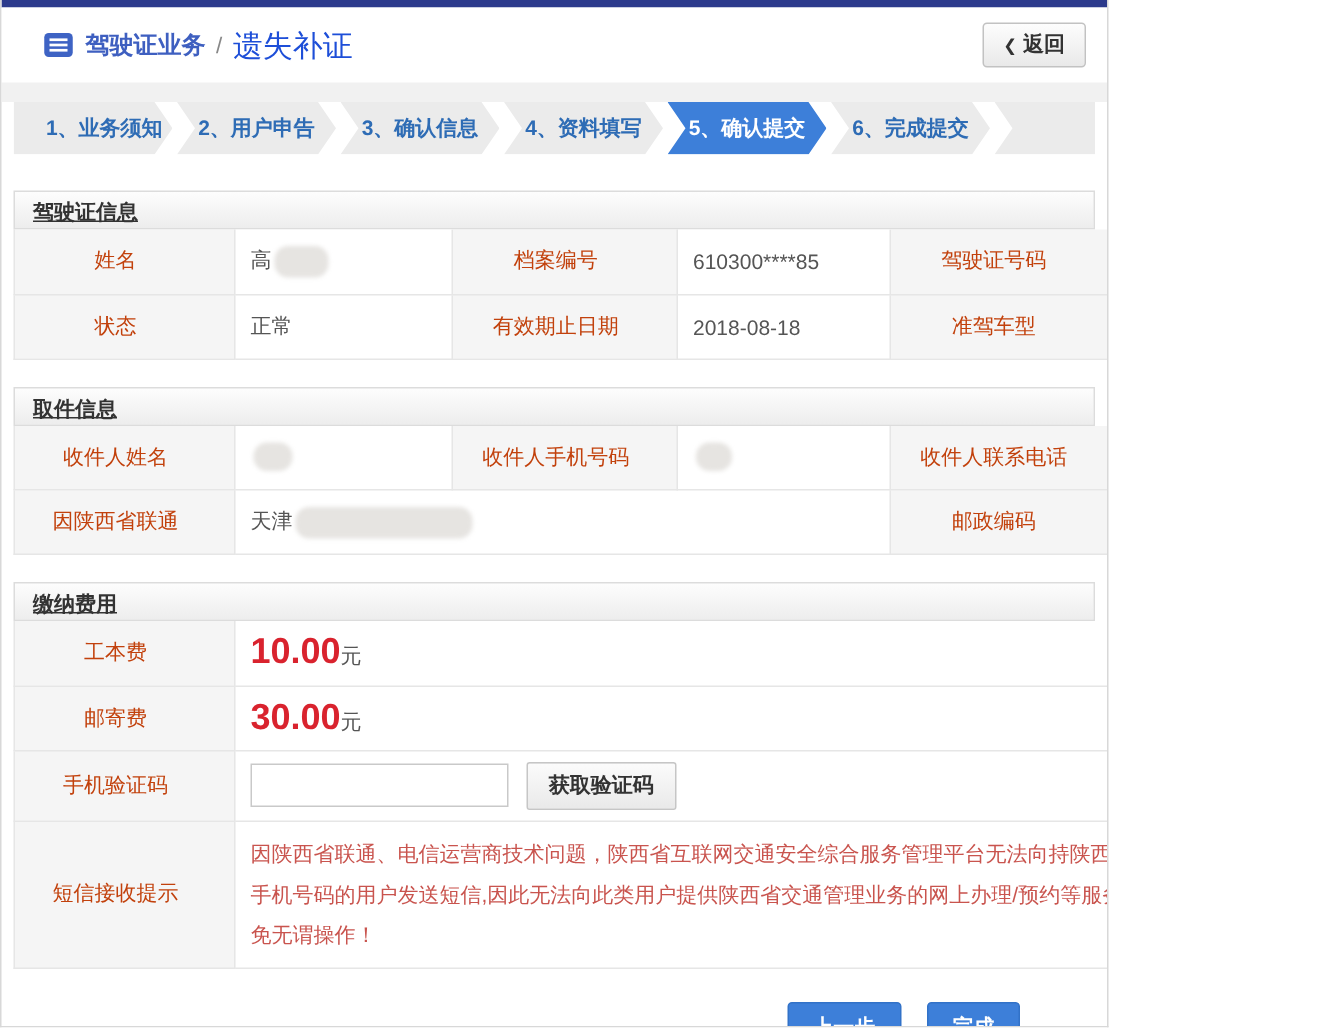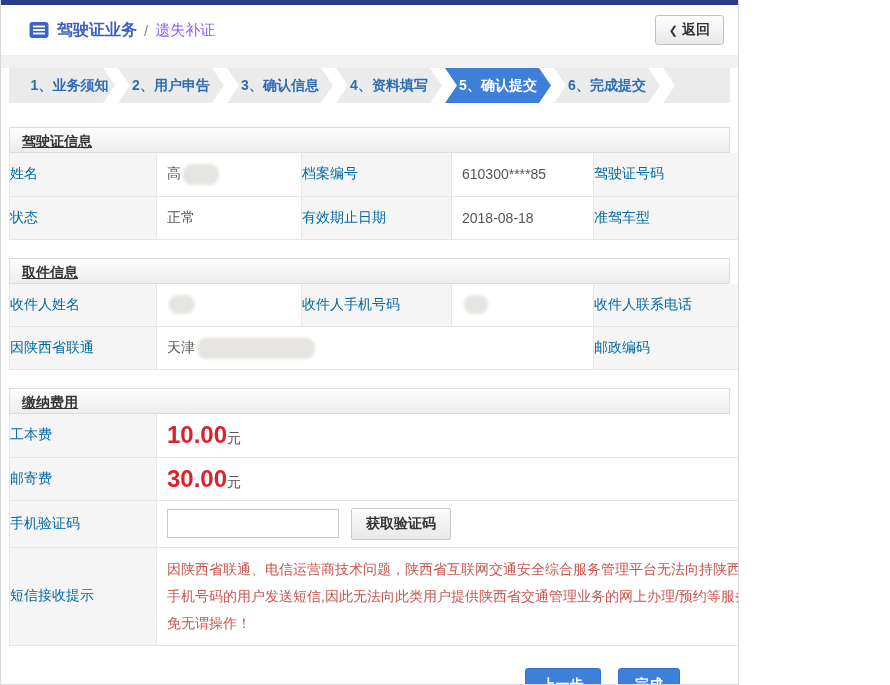--- a/index.html
+++ b/index.html
@@ -10,21 +10,21 @@
     color:#444;
   }
   .page { width:739px; height:685px; background:#fff; border:1px solid #d8d8d8; border-top:none; position:relative; overflow:hidden; }
   .top-accent { height:5px; background:#2c3a8c; width:100%; }
 
   
   .hdr { height:50px; display:flex; align-items:center; padding:0 14px 0 28px; background:#fff; }
   .hdr .ic { width:20px; height:20px; display:inline-block; }
   .hdr .ttl { font-size:16px; font-weight:bold; color:#3e5fc0; margin-left:8px; }
   .hdr .sep { color:#888; margin:0 7px; font-size:15px; }
-  .hdr .sub { font-size:15px; color:#8b5cf6; }
+  .hdr .sub { font-size:20px; color:#1d4ed8; }
   .back-btn { margin-left:auto; padding:5px 13px; background:linear-gradient(#fdfdfd,#e9e9e9);
     border:1px solid #c2c2c2; border-radius:3px; color:#333; font-size:14px; font-weight:600; cursor:pointer;
     font-family:inherit; display:flex; align-items:center; }
   .back-btn .chev { font-size:11px; margin-right:4px; color:#333; }
 
   .gray-strip { height:13px; background:#f1f1f1; }
 
   
   .steps { display:flex; height:35px; margin:0 8px; }
   .step { flex:0 0 106px; margin-left:3px; background:#ebebeb; color:#2e6cb5; font-size:14px; font-weight:bold;
@@ -36,21 +36,21 @@
     clip-path: polygon(0 0, 100% 0, 100% 100%, 0 100%, 12px 50%); }
 
   
   .section { margin:0 8px; }
   .section.s1 { margin-top:24px; }
   .section + .section { margin-top:18px; }
   .sec-title { border:1px solid #dcdcdc; background:linear-gradient(#fdfdfd,#ededed);
     font-size:14px; font-weight:600; color:#333; padding:5px 12px; height:26px;text-decoration:underline; }
   table { border-collapse:collapse; width:874px; table-layout:fixed; }
   td { border:1px solid #e6e6e6; border-top:none; font-size:14px; height:43px; vertical-align:middle; }
-  td.lbl { background:#f5f5f5; text-align:left; padding-right:12px; color:#0369a1; }
+  td.lbl { background:#f5f5f5; text-align:center; padding-right:12px; color:#c2410c; }
   td.val { background:#fff; padding-left:10px; color:#555; }
 
   .mask { display:inline-block; background:#e6e4e1; border-radius:9px; filter:blur(1.5px);
     vertical-align:middle; height:21px; margin-left:2px; }
   .mask.light { background:#f5f5f3; border:1px solid #e3e3e3; filter:blur(1px); height:24px; }
   .mask.sm { height:19px; }
 
   
   .amount { font-size:24px; font-weight:bold; color:#d9232e; }
   .unit { font-size:14px; color:#555; }

